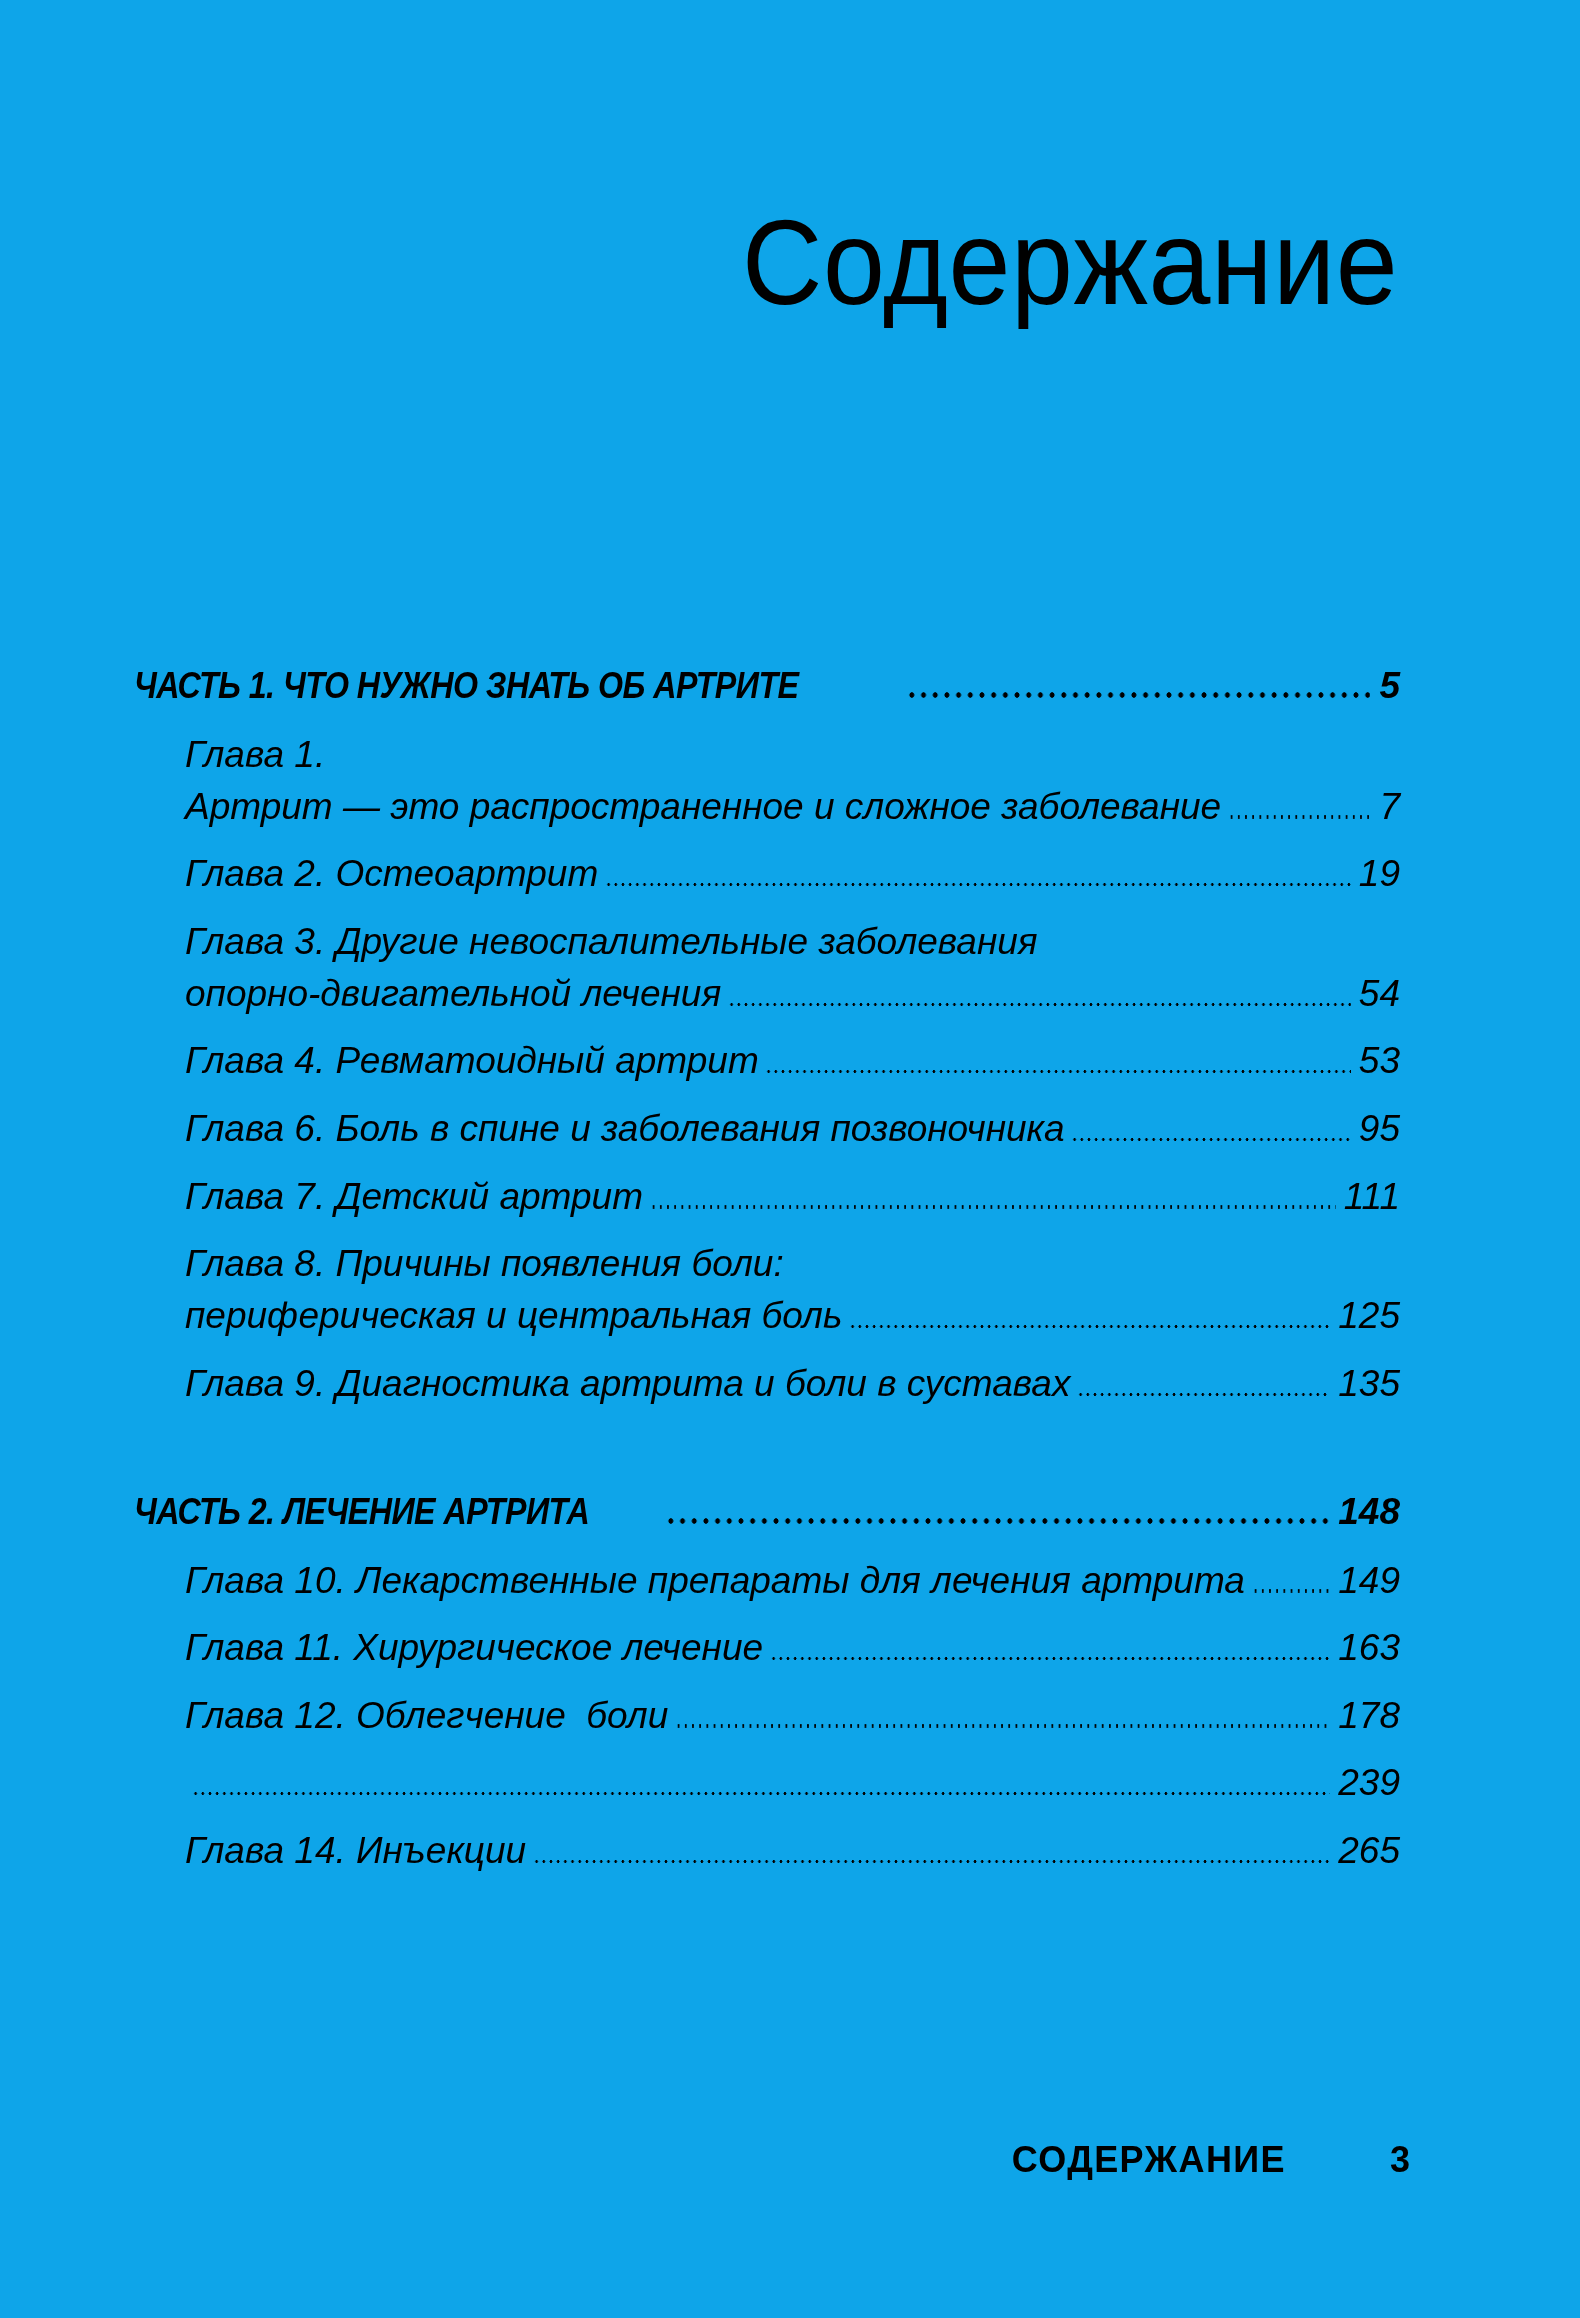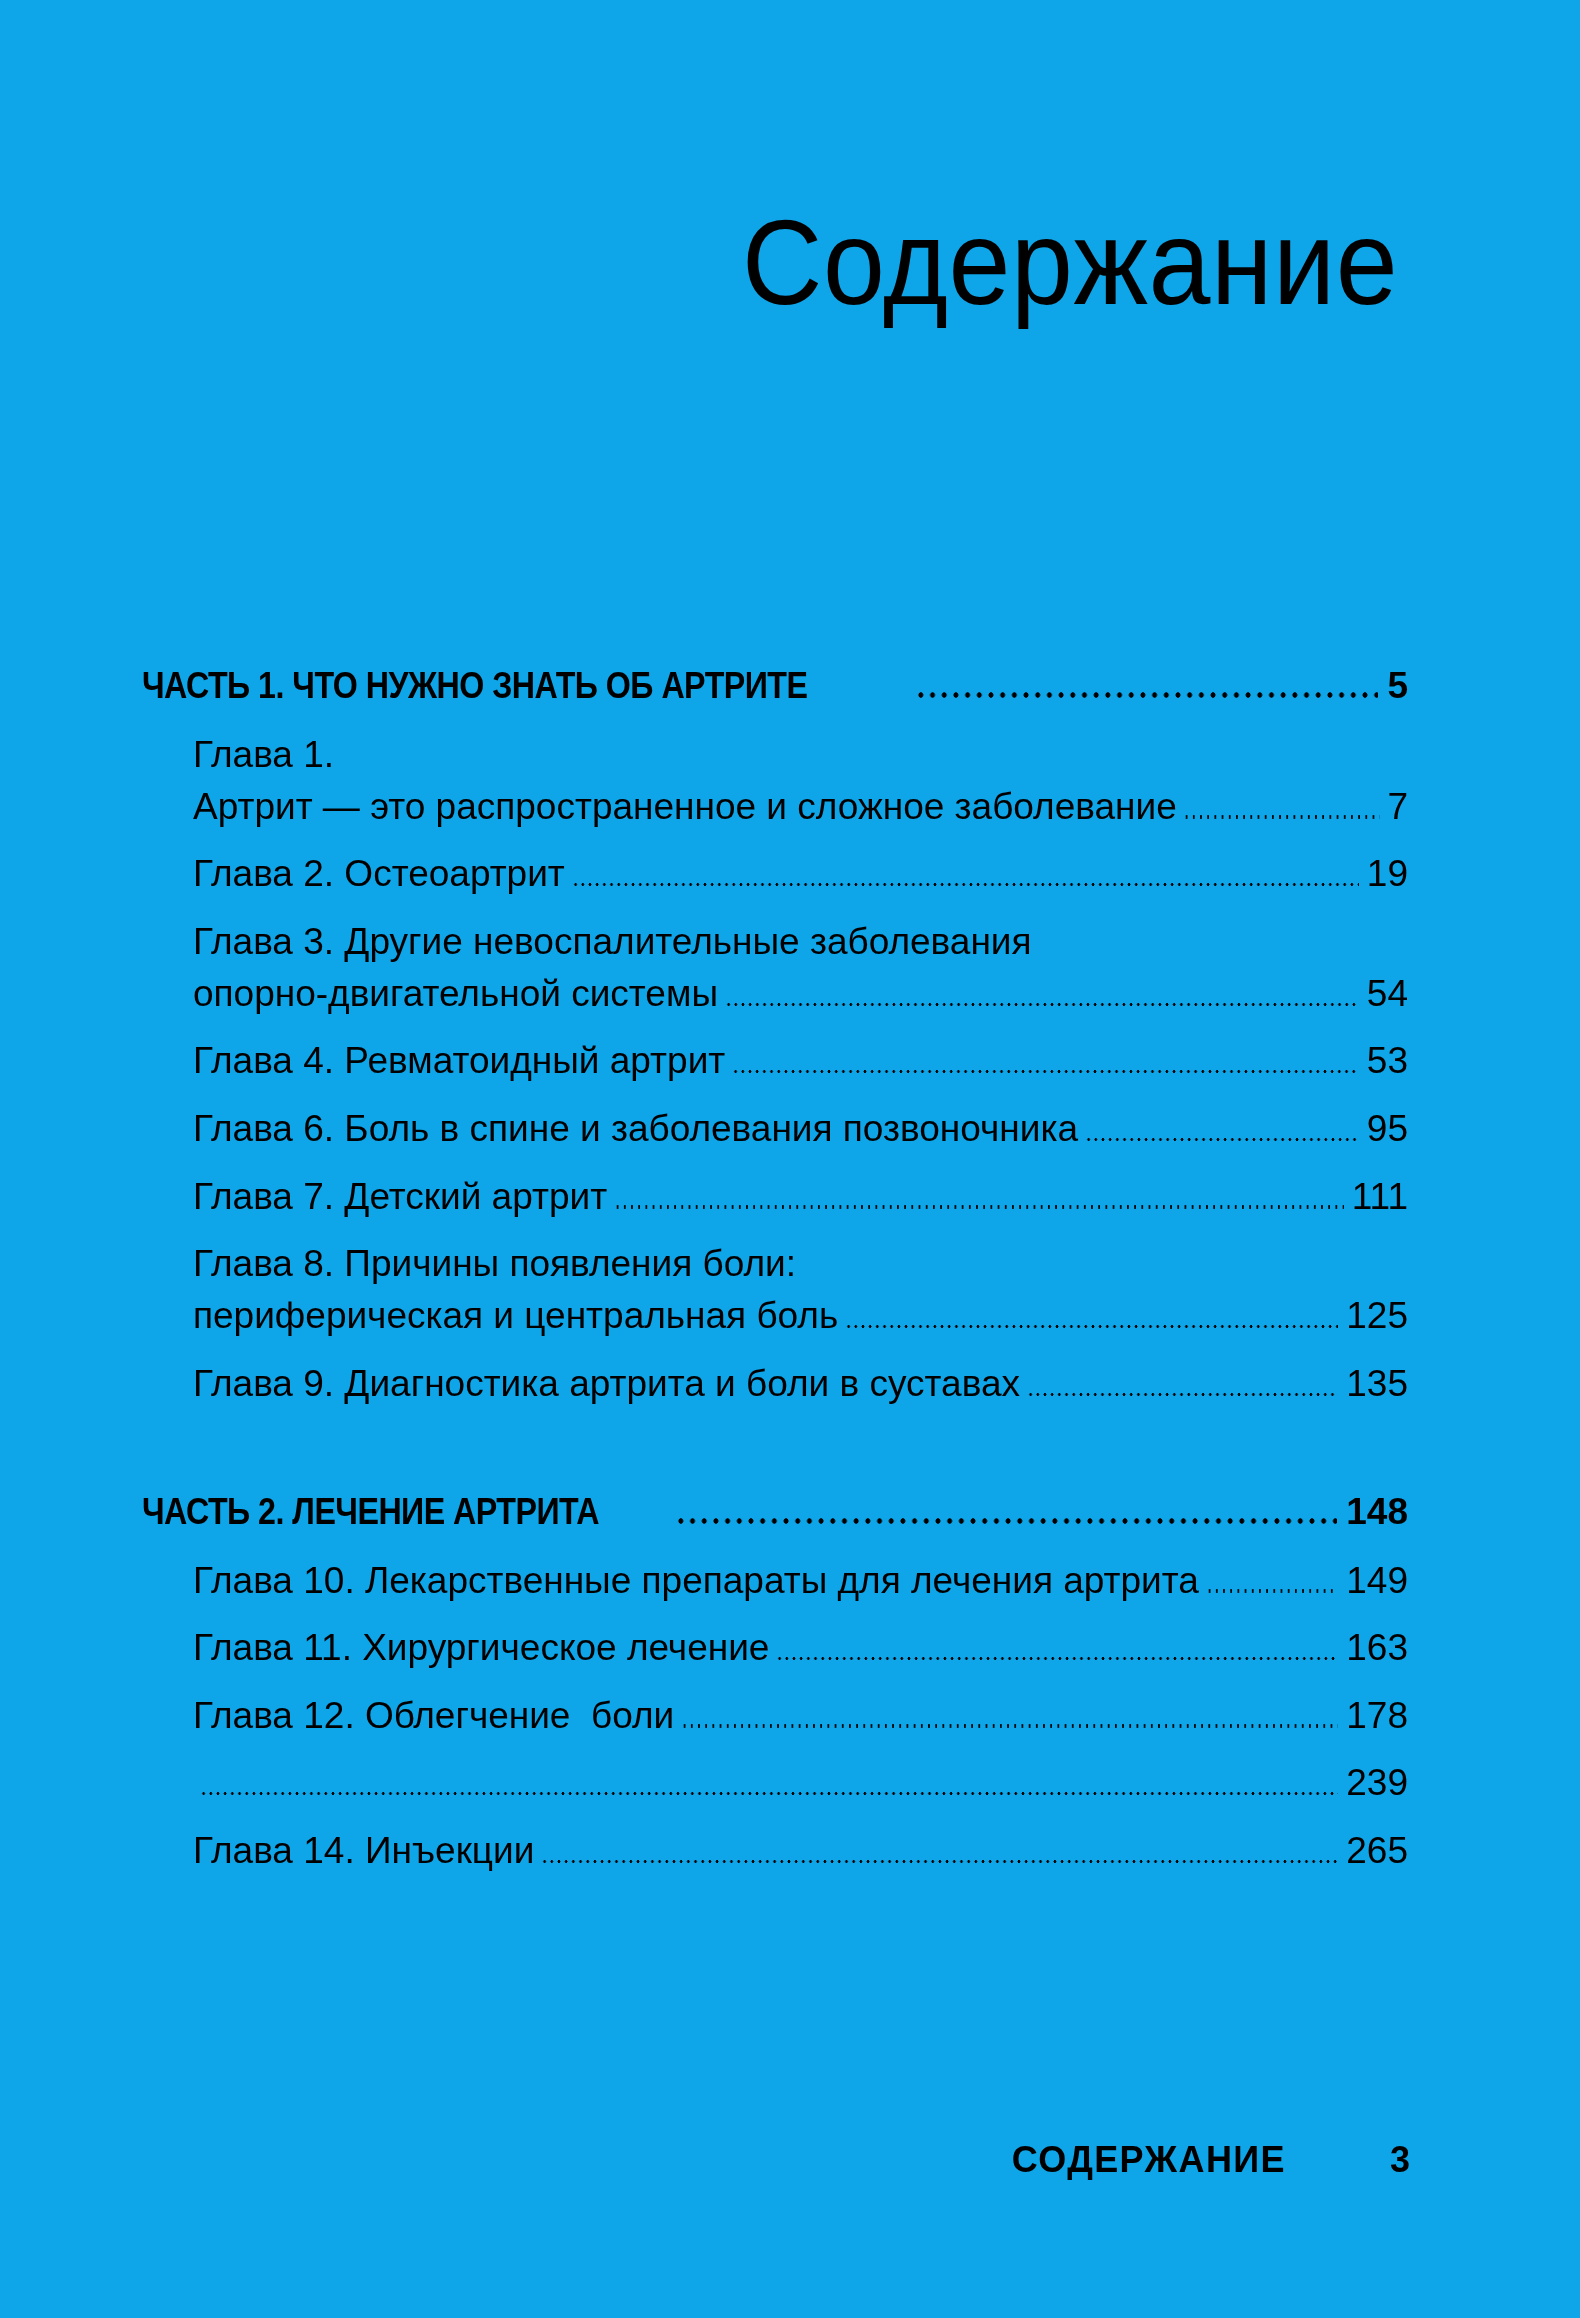--- a/index.html
+++ b/index.html
@@ -23,23 +23,24 @@
     font-weight: 200;
     letter-spacing: 0.6px;
     white-space: nowrap;
     transform: scaleX(0.92);
     transform-origin: right center;
   }
 
   
   #toc {
     position: absolute;
-    left: 142px;
+    left: 134px;
     top: 660px;
     width: 1266px;
+    font-style: italic;
   }
   .row { display: flex; align-items: baseline; }
   .part { font-weight: 700; font-size: 37px; line-height: 52px; margin-bottom: 16.7px; }
   .part.section-gap { margin-top: 76px; }
   .plabel {
     white-space: pre-wrap;
     letter-spacing: -0.6px;
     transform: scaleX(0.87);
     transform-origin: left center;
   }
@@ -100,21 +101,21 @@
       <div class="entry">
         <div class="row">
           <span class="elabel">Глава 2. Остеоартрит</span>
           <span class="leader entry-leader"></span>
           <span class="num">19</span>
         </div>
       </div>
       <div class="entry">
         <div class="eline"><span class="elabel">Глава 3. Другие невоспалительные заболевания</span></div>
         <div class="row">
-          <span class="elabel">опорно-двигательной системы</span>
+          <span class="elabel">опорно-двигательной лечения</span>
           <span class="leader entry-leader"></span>
           <span class="num">54</span>
         </div>
       </div>
       <div class="entry">
         <div class="row">
           <span class="elabel">Глава 4. Ревматоидный артрит</span>
           <span class="leader entry-leader"></span>
           <span class="num">53</span>
         </div>

